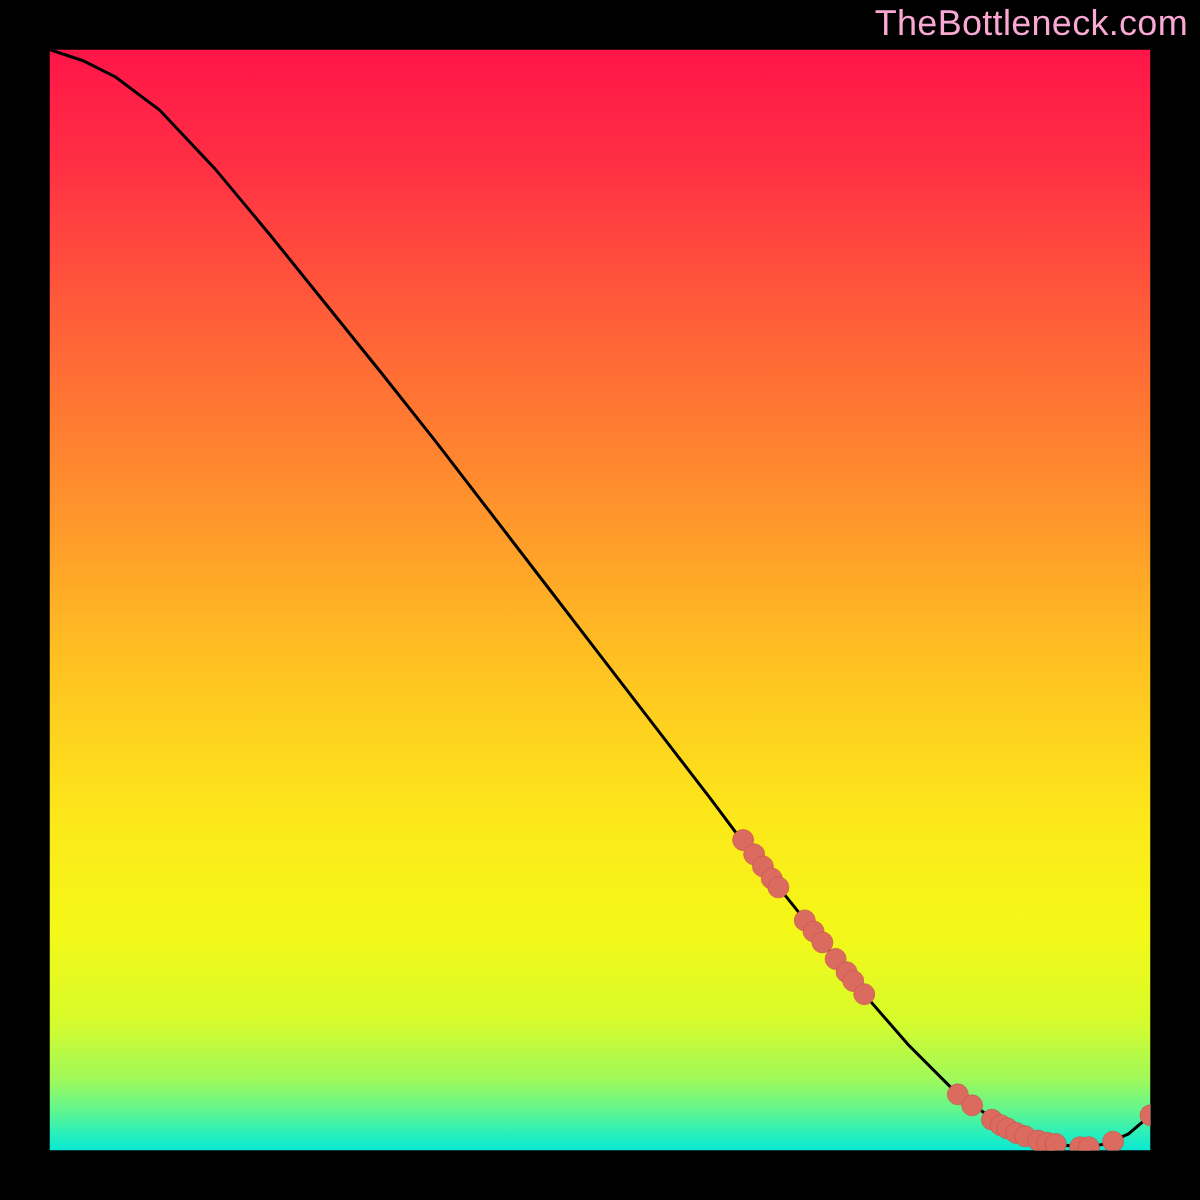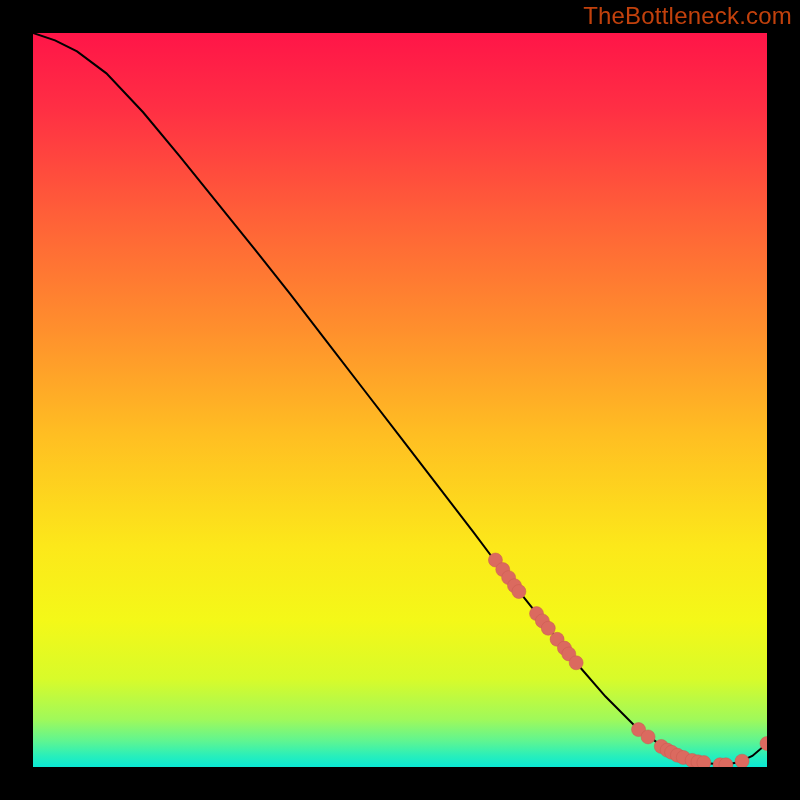--- a/index.html
+++ b/index.html
@@ -14,21 +14,21 @@
   .frame {
     position: relative;
     width: 800px;
     height: 800px;
     background: #000;
   }
   .watermark {
     position: absolute;
     top: 2px;
     right: 8px;
-    color: #c2410c;
+    color: #f9a8d4;
     font-size: 24px;
     font-weight: 500;
     letter-spacing: 0.2px;
     user-select: none;
   }
   .plot-area {
     position: absolute;
     left: 33px;
     top: 33px;
     width: 734px;

